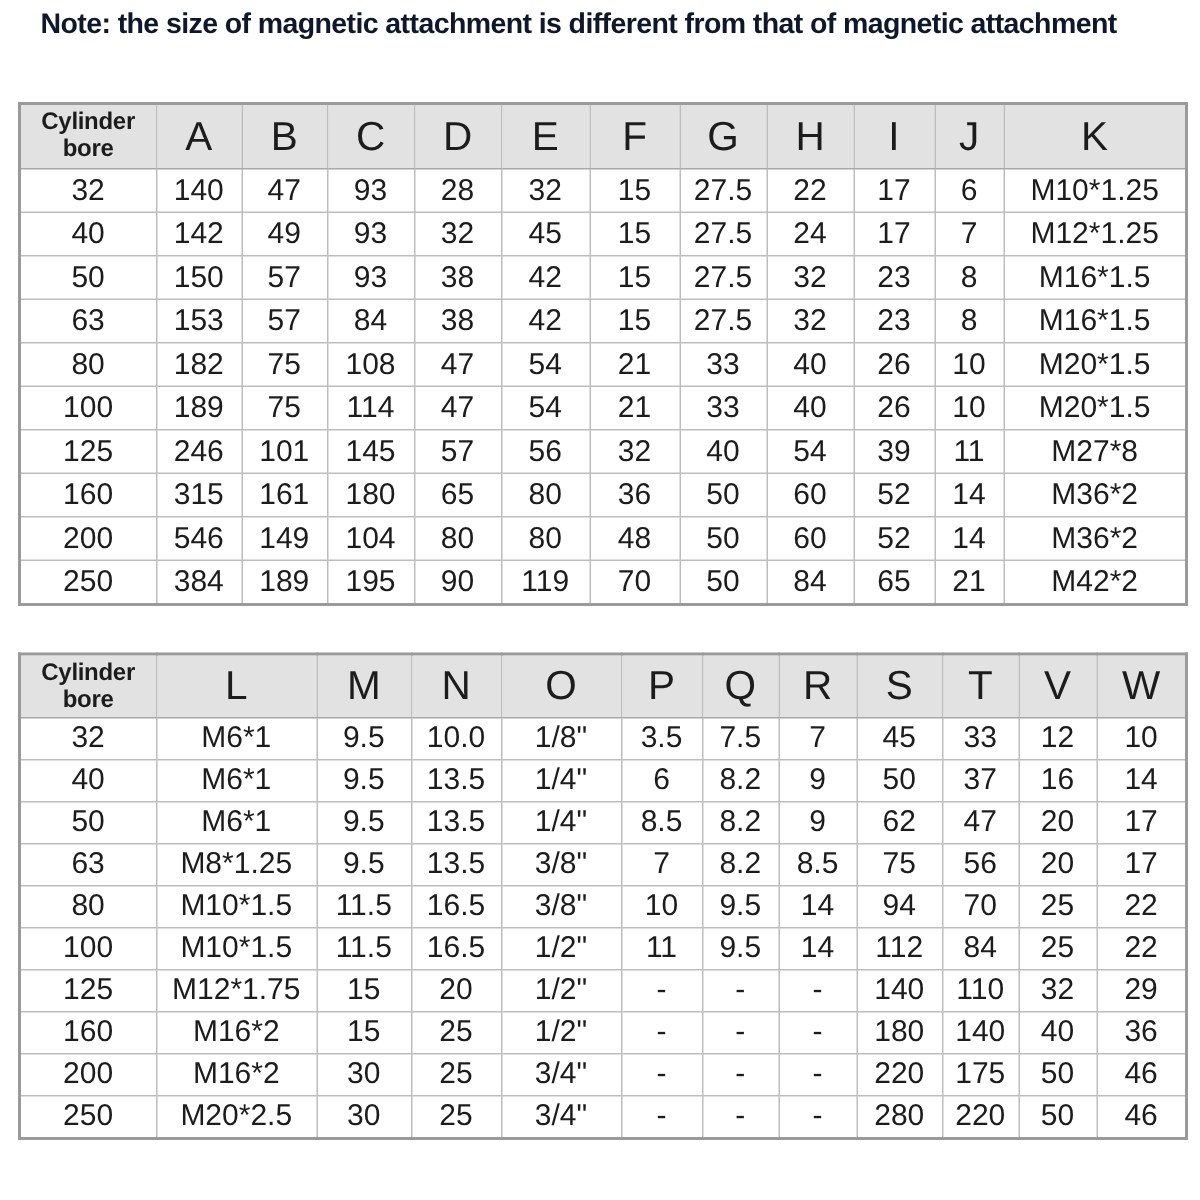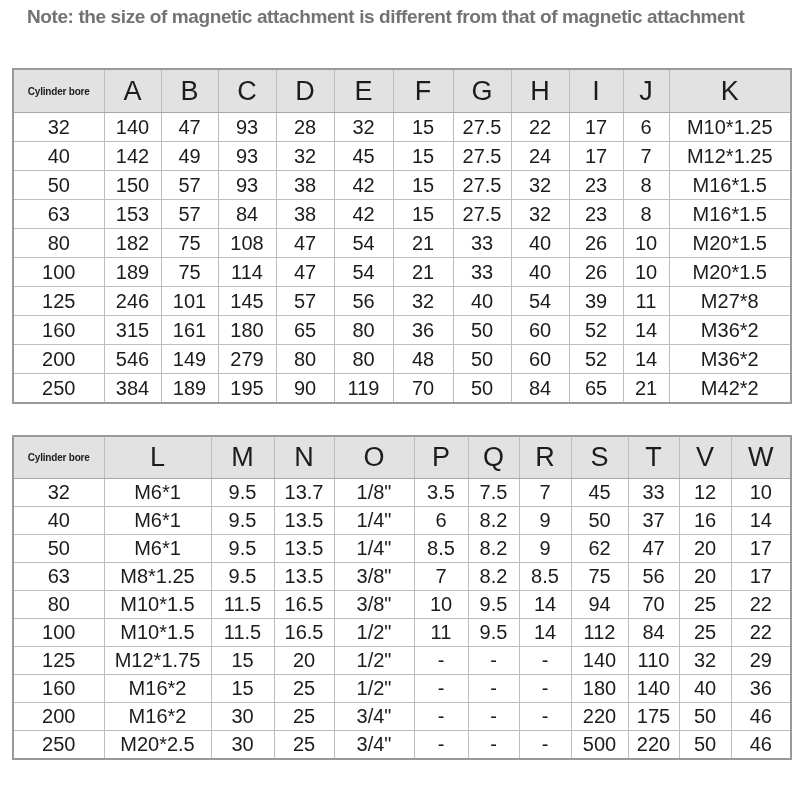--- a/index.html
+++ b/index.html
@@ -15,21 +15,21 @@
     background: #ffffff;
     overflow: hidden;
   }
   .note {
     position: absolute;
     left: 27px;
     top: 6px;
     font-size: 19px;
     font-weight: 700;
     letter-spacing: -0.4px;
-    color: #737373;
+    color: #0f172a;
     white-space: nowrap;
   }
   table.spec {
     position: absolute;
     left: 12px;
     border-collapse: collapse;
     table-layout: fixed;
     width: 778px;
     background: #ffffff;
     border: 2px solid #9a9a9a;
@@ -51,21 +51,21 @@
   #table1 thead th { height: 42px; }
   #table2 thead th { height: 41px; }
   #table1 tbody td { height: 28px; }
   #table2 tbody td { height: 27px; }
   .col-letter {
     font-size: 27px;
     font-weight: 400;
     font-family: "Liberation Sans", sans-serif;
   }
   .bore-h {
-    font-size: 10px;
+    font-size: 16px;
     font-weight: 700;
     letter-spacing: -0.2px;
     margin-top: 10px;
   }
   table.spec tbody td {
     font-size: 20px;
     font-weight: 400;
   }
   
   th.hl      { border-top: 2px solid #7d7d7d; }
@@ -218,21 +218,21 @@
           <td>50</td>
           <td>60</td>
           <td>52</td>
           <td>14</td>
           <td>M36*2</td>
         </tr>
         <tr>
           <td>200</td>
           <td>546</td>
           <td>149</td>
-          <td>279</td>
+          <td>104</td>
           <td>80</td>
           <td>80</td>
           <td>48</td>
           <td>50</td>
           <td>60</td>
           <td>52</td>
           <td>14</td>
           <td>M36*2</td>
         </tr>
         <tr>
@@ -280,21 +280,21 @@
           <th class="col-letter">T</th>
           <th class="col-letter">V</th>
           <th class="col-letter">W</th>
         </tr>
       </thead>
       <tbody>
         <tr>
           <td>32</td>
           <td>M6*1</td>
           <td>9.5</td>
-          <td>13.7</td>
+          <td>10.0</td>
           <td>1/8"</td>
           <td>3.5</td>
           <td>7.5</td>
           <td>7</td>
           <td>45</td>
           <td>33</td>
           <td>12</td>
           <td>10</td>
         </tr>
         <tr>
@@ -411,20 +411,20 @@
         </tr>
         <tr>
           <td>250</td>
           <td>M20*2.5</td>
           <td>30</td>
           <td>25</td>
           <td>3/4"</td>
           <td>-</td>
           <td>-</td>
           <td>-</td>
-          <td>500</td>
+          <td>280</td>
           <td>220</td>
           <td>50</td>
           <td>46</td>
         </tr>
       </tbody>
     </table>
 </div>
 
 </body></html>

